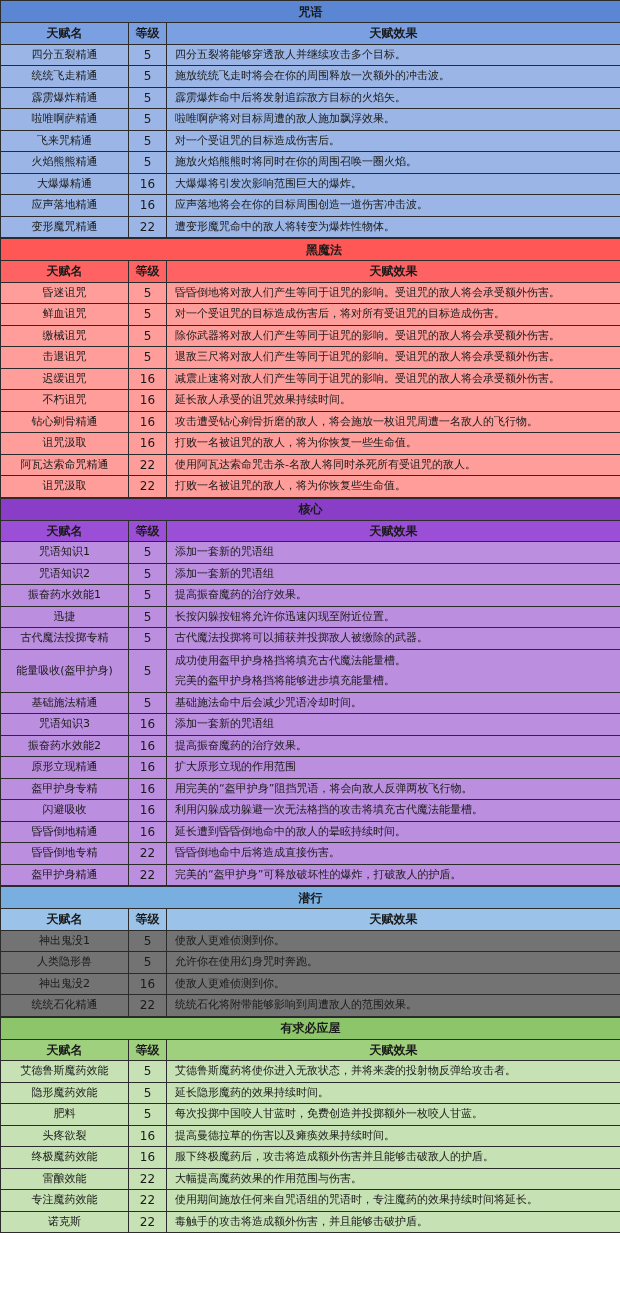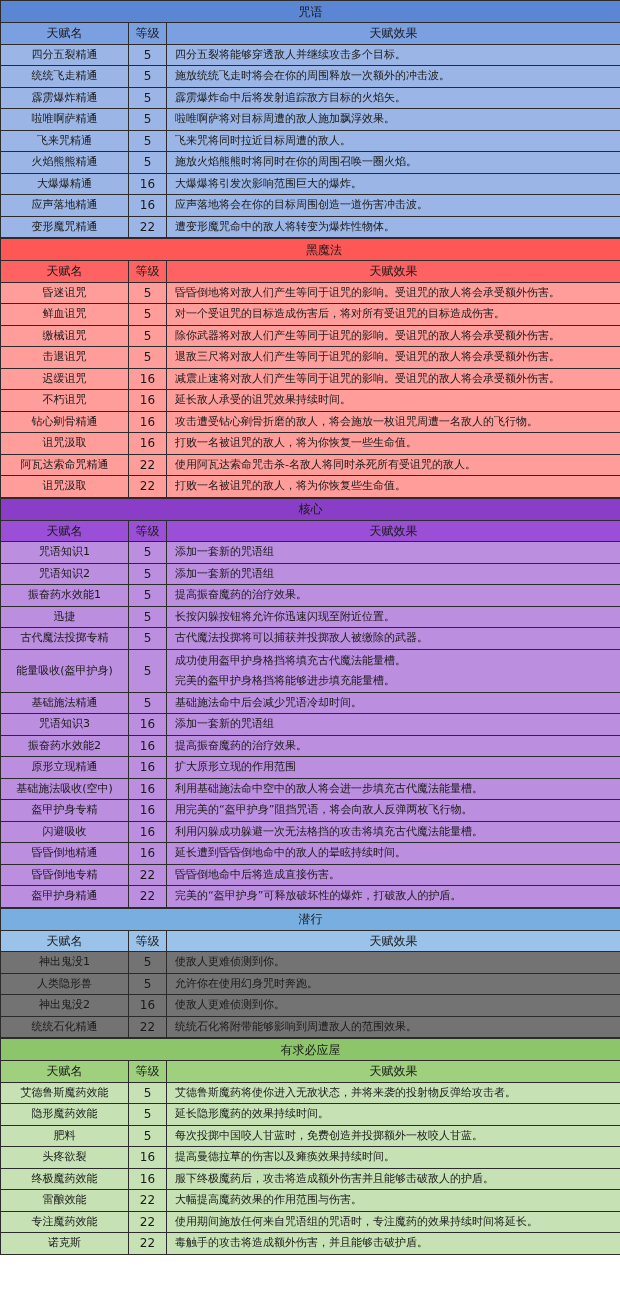--- a/index.html
+++ b/index.html
@@ -2,21 +2,21 @@
 <html><head>
 <meta charset="utf-8">
 <style>
   html, body { margin: 0; padding: 0; background: #ffffff; }
   body { width: 620px; font-family: "DejaVu Sans", "Liberation Sans", sans-serif; font-size: 11px; color: #1a1a1a; }
   table { width: 620px; border-collapse: collapse; table-layout: fixed; }
   col.c1 { width: 128px; }
   col.c2 { width: 38px; }
   col.c3 { width: 454px; }
   td, th { border: 1px solid #2b2b2b; padding: 0; height: 20.5px; line-height: 20px; overflow: hidden; white-space: nowrap; }
-  th { font-weight: normal; font-size: 12px; text-align: center; }
+  th { font-weight: bold; font-size: 12px; text-align: center; }
   td.name, td.lvl { text-align: center; }
   td.lvl { font-size: 12px; }
   td.eff { text-align: left; padding-left: 8px; }
   td.eff.multi { white-space: normal; line-height: 20px; }
   tr.title th { height: 21px; font-size: 12px; }
   
   .s-blue tr.title th { background: #5b86d3; }
   .s-blue tr.head th { background: #7ba0e2; }
   .s-blue tr.row td { background: #9bb6e6; }
   
@@ -72,21 +72,21 @@
           <td class="eff">霹雳爆炸命中后将发射追踪敌方目标的火焰矢。</td>
         </tr>
     <tr class="row">
           <td class="name">啦唯啊萨精通</td>
           <td class="lvl">5</td>
           <td class="eff">啦唯啊萨将对目标周遭的敌人施加飘浮效果。</td>
         </tr>
     <tr class="row">
           <td class="name">飞来咒精通</td>
           <td class="lvl">5</td>
-          <td class="eff">飞来咒将同时拉近目标周遭的敌人。</td>
+          <td class="eff">对一个受诅咒的目标造成伤害后。</td>
         </tr>
     <tr class="row">
           <td class="name">火焰熊熊精通</td>
           <td class="lvl">5</td>
           <td class="eff">施放火焰熊熊时将同时在你的周围召唤一圈火焰。</td>
         </tr>
     <tr class="row">
           <td class="name">大爆爆精通</td>
           <td class="lvl">16</td>
           <td class="eff">大爆爆将引发次影响范围巨大的爆炸。</td>
@@ -234,25 +234,20 @@
           <td class="name">振奋药水效能2</td>
           <td class="lvl">16</td>
           <td class="eff">提高振奋魔药的治疗效果。</td>
         </tr>
     <tr class="row">
           <td class="name">原形立现精通</td>
           <td class="lvl">16</td>
           <td class="eff">扩大原形立现的作用范围</td>
         </tr>
     <tr class="row">
-          <td class="name">基础施法吸收(空中)</td>
-          <td class="lvl">16</td>
-          <td class="eff">利用基础施法命中空中的敌人将会进一步填充古代魔法能量槽。</td>
-        </tr>
-    <tr class="row">
           <td class="name">盔甲护身专精</td>
           <td class="lvl">16</td>
           <td class="eff">用完美的“盔甲护身”阻挡咒语，将会向敌人反弹两枚飞行物。</td>
         </tr>
     <tr class="row">
           <td class="name">闪避吸收</td>
           <td class="lvl">16</td>
           <td class="eff">利用闪躲成功躲避一次无法格挡的攻击将填充古代魔法能量槽。</td>
         </tr>
     <tr class="row">

